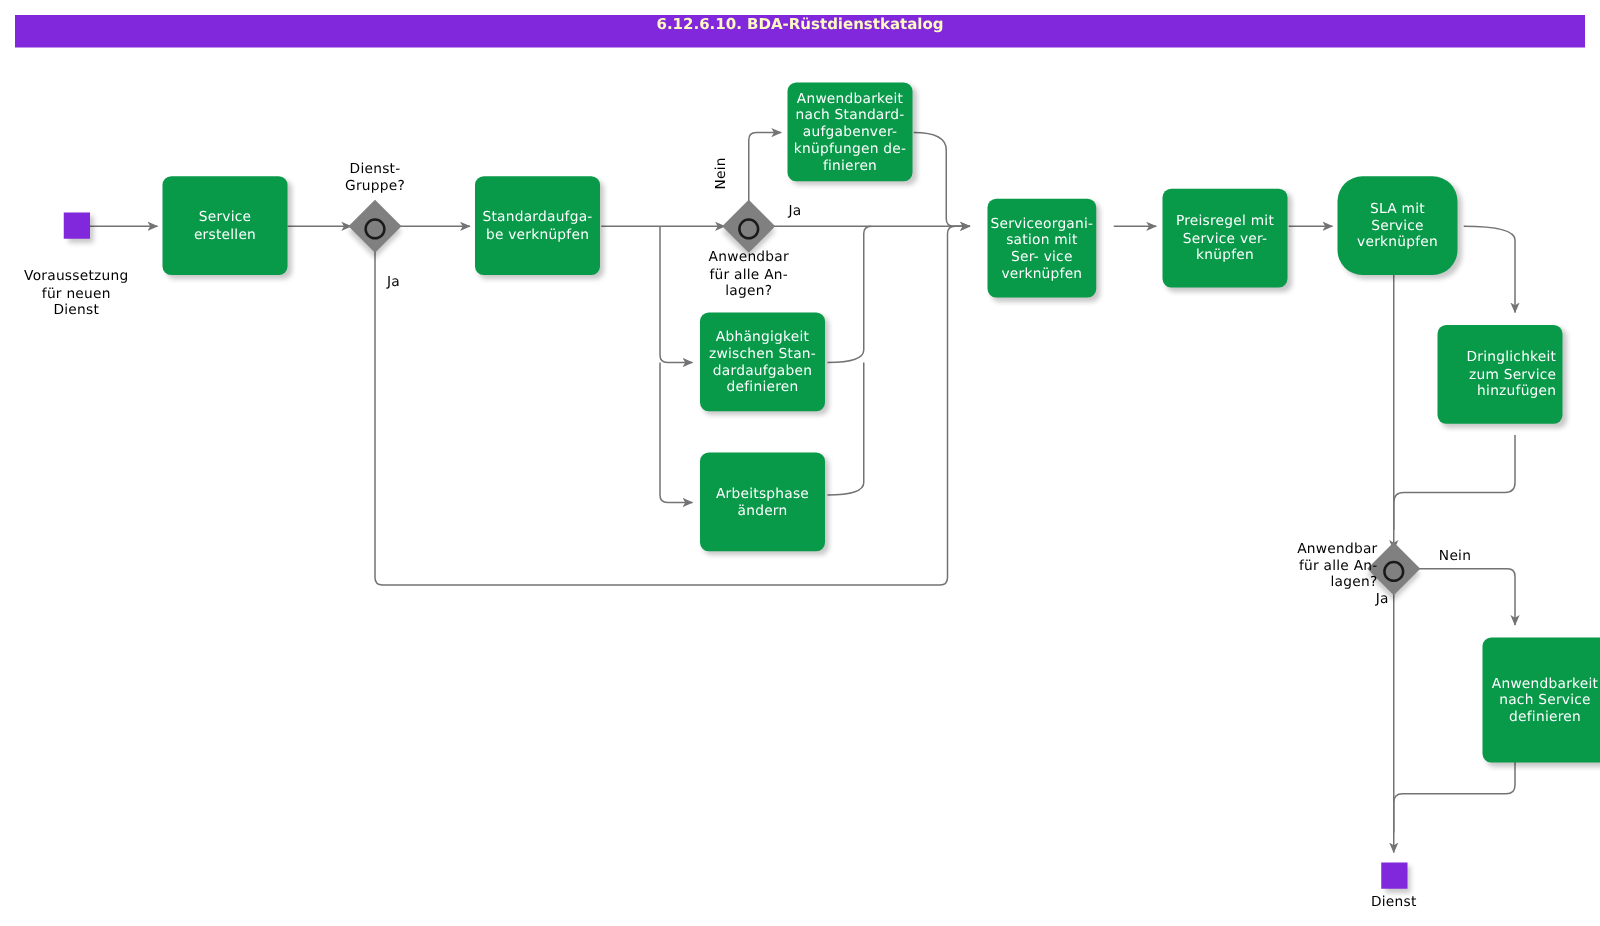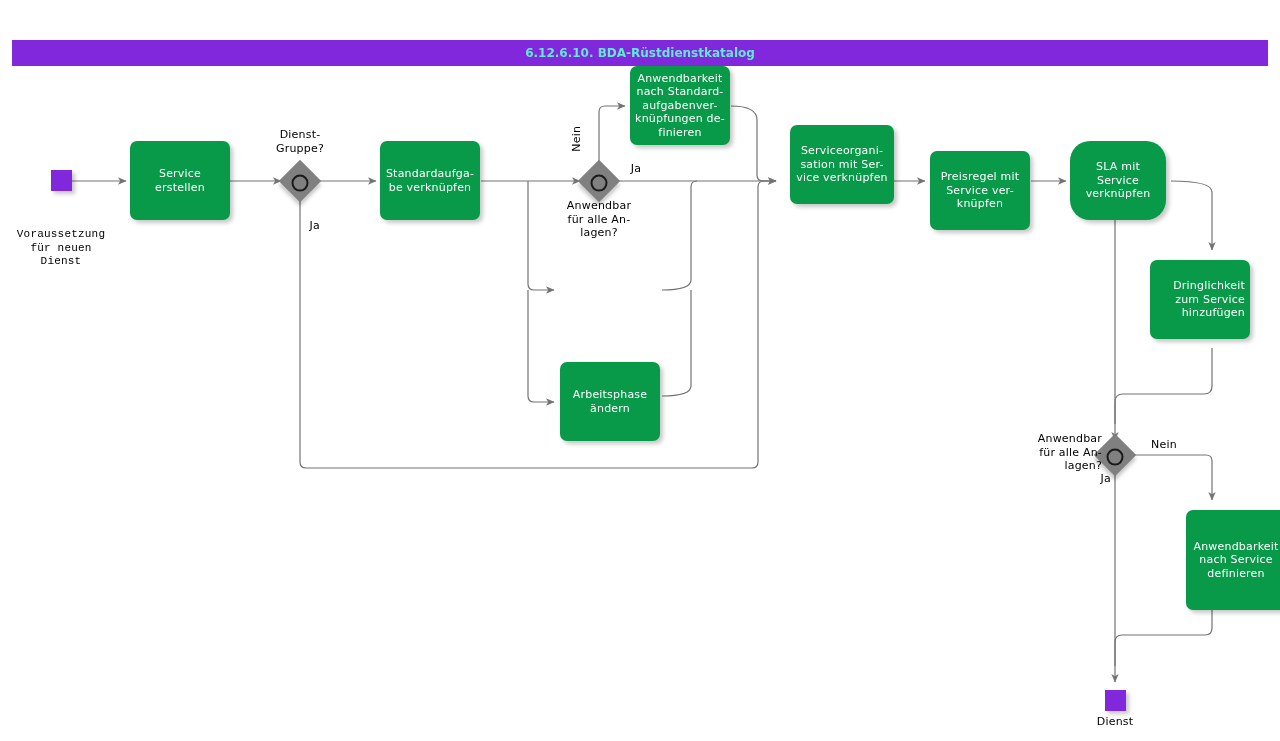--- a/index.html
+++ b/index.html
@@ -20,29 +20,28 @@
     width: 1280px;
     height: 741px;
   }
   .titlebar {
     position: absolute;
     left: 12px;
     top: 12px;
     width: 1256px;
     height: 26px;
     background: #8228DC;
-    color: #5eead4;
+    color: #fef9c3;
     font-size: 12px;
     font-weight: bold;
     display: flex;
-    align-items: center;
+    align-items: flex-start;
     justify-content: center;
     letter-spacing: 0px;
     box-sizing: border-box;
-    margin-top: 28px;
   }
   svg#wires {
     position: absolute;
     left: 0;
     top: 0;
     width: 1280px;
     height: 741px;
     pointer-events: none;
   }
   .task {
@@ -155,21 +154,21 @@
 
       <path d="M1134,455 L1206,455 Q1212,455 1212,461 L1212,500" marker-end="url(#ah)"></path>
 
       <path d="M1115,472 L1115,682" marker-end="url(#ah)"></path>
 
       <path d="M1212,598 L1212,628 Q1212,635 1205,635 L1122,635 Q1115,635 1115,642 L1115,666"></path>
     </g>
   </svg>
 
   <div class="event" style="left:51px; top:170px;"></div>
-  <div class="lbl" style="left:2px; top:228px; width:118px;font-family:Liberation Mono, monospace;">Voraussetzung
+  <div class="lbl" style="left:2px; top:214px; width:118px;">Voraussetzung
 für neuen
 Dienst</div>
 
   <div class="event" style="left:1105px; top:690px;"></div>
   <div class="lbl" style="left:1056px; top:715px; width:118px;">Dienst</div>
 
   <div class="gateway" style="left:285px; top:166px;">
     <span class="ring"></span>
   </div>
   <div class="lbl" style="left:241px; top:128px; width:118px;">Dienst-
@@ -198,25 +197,29 @@
 
   <div class="task" style="left:380px; top:141px; width:100px; height:79px;">Standardaufga-
 be verknüpfen</div>
 
   <div class="task" style="left:630px; top:66px; width:100px; height:79px;">Anwendbarkeit
 nach Standard-
 aufgabenver-
 knüpfungen de-
 finieren</div>
 
+  <div class="task" style="left:560px; top:250px; width:100px; height:79px;">Abhängigkeit
+zwischen Stan-
+dardaufgaben
+definieren</div>
 
   <div class="task" style="left:560px; top:362px; width:100px; height:79px;">Arbeitsphase
 ändern</div>
 
-  <div class="task" style="left:790px; top:125px; width:104px; height:79px;">Serviceorgani-
+  <div class="task" style="left:790px; top:159px; width:87px; height:79px;">Serviceorgani-
 sation mit Ser-
 vice verknüpfen</div>
 
   <div class="task" style="left:930px; top:141px; width:100px; height:79px;margin-top:10px;">Preisregel mit
 Service ver-
 knüpfen</div>
 
   <div class="task" style="left:1070px; top:141px; width:96px; height:79px;border-radius:20px;">SLA mit Service
 verknüpfen</div>
 

